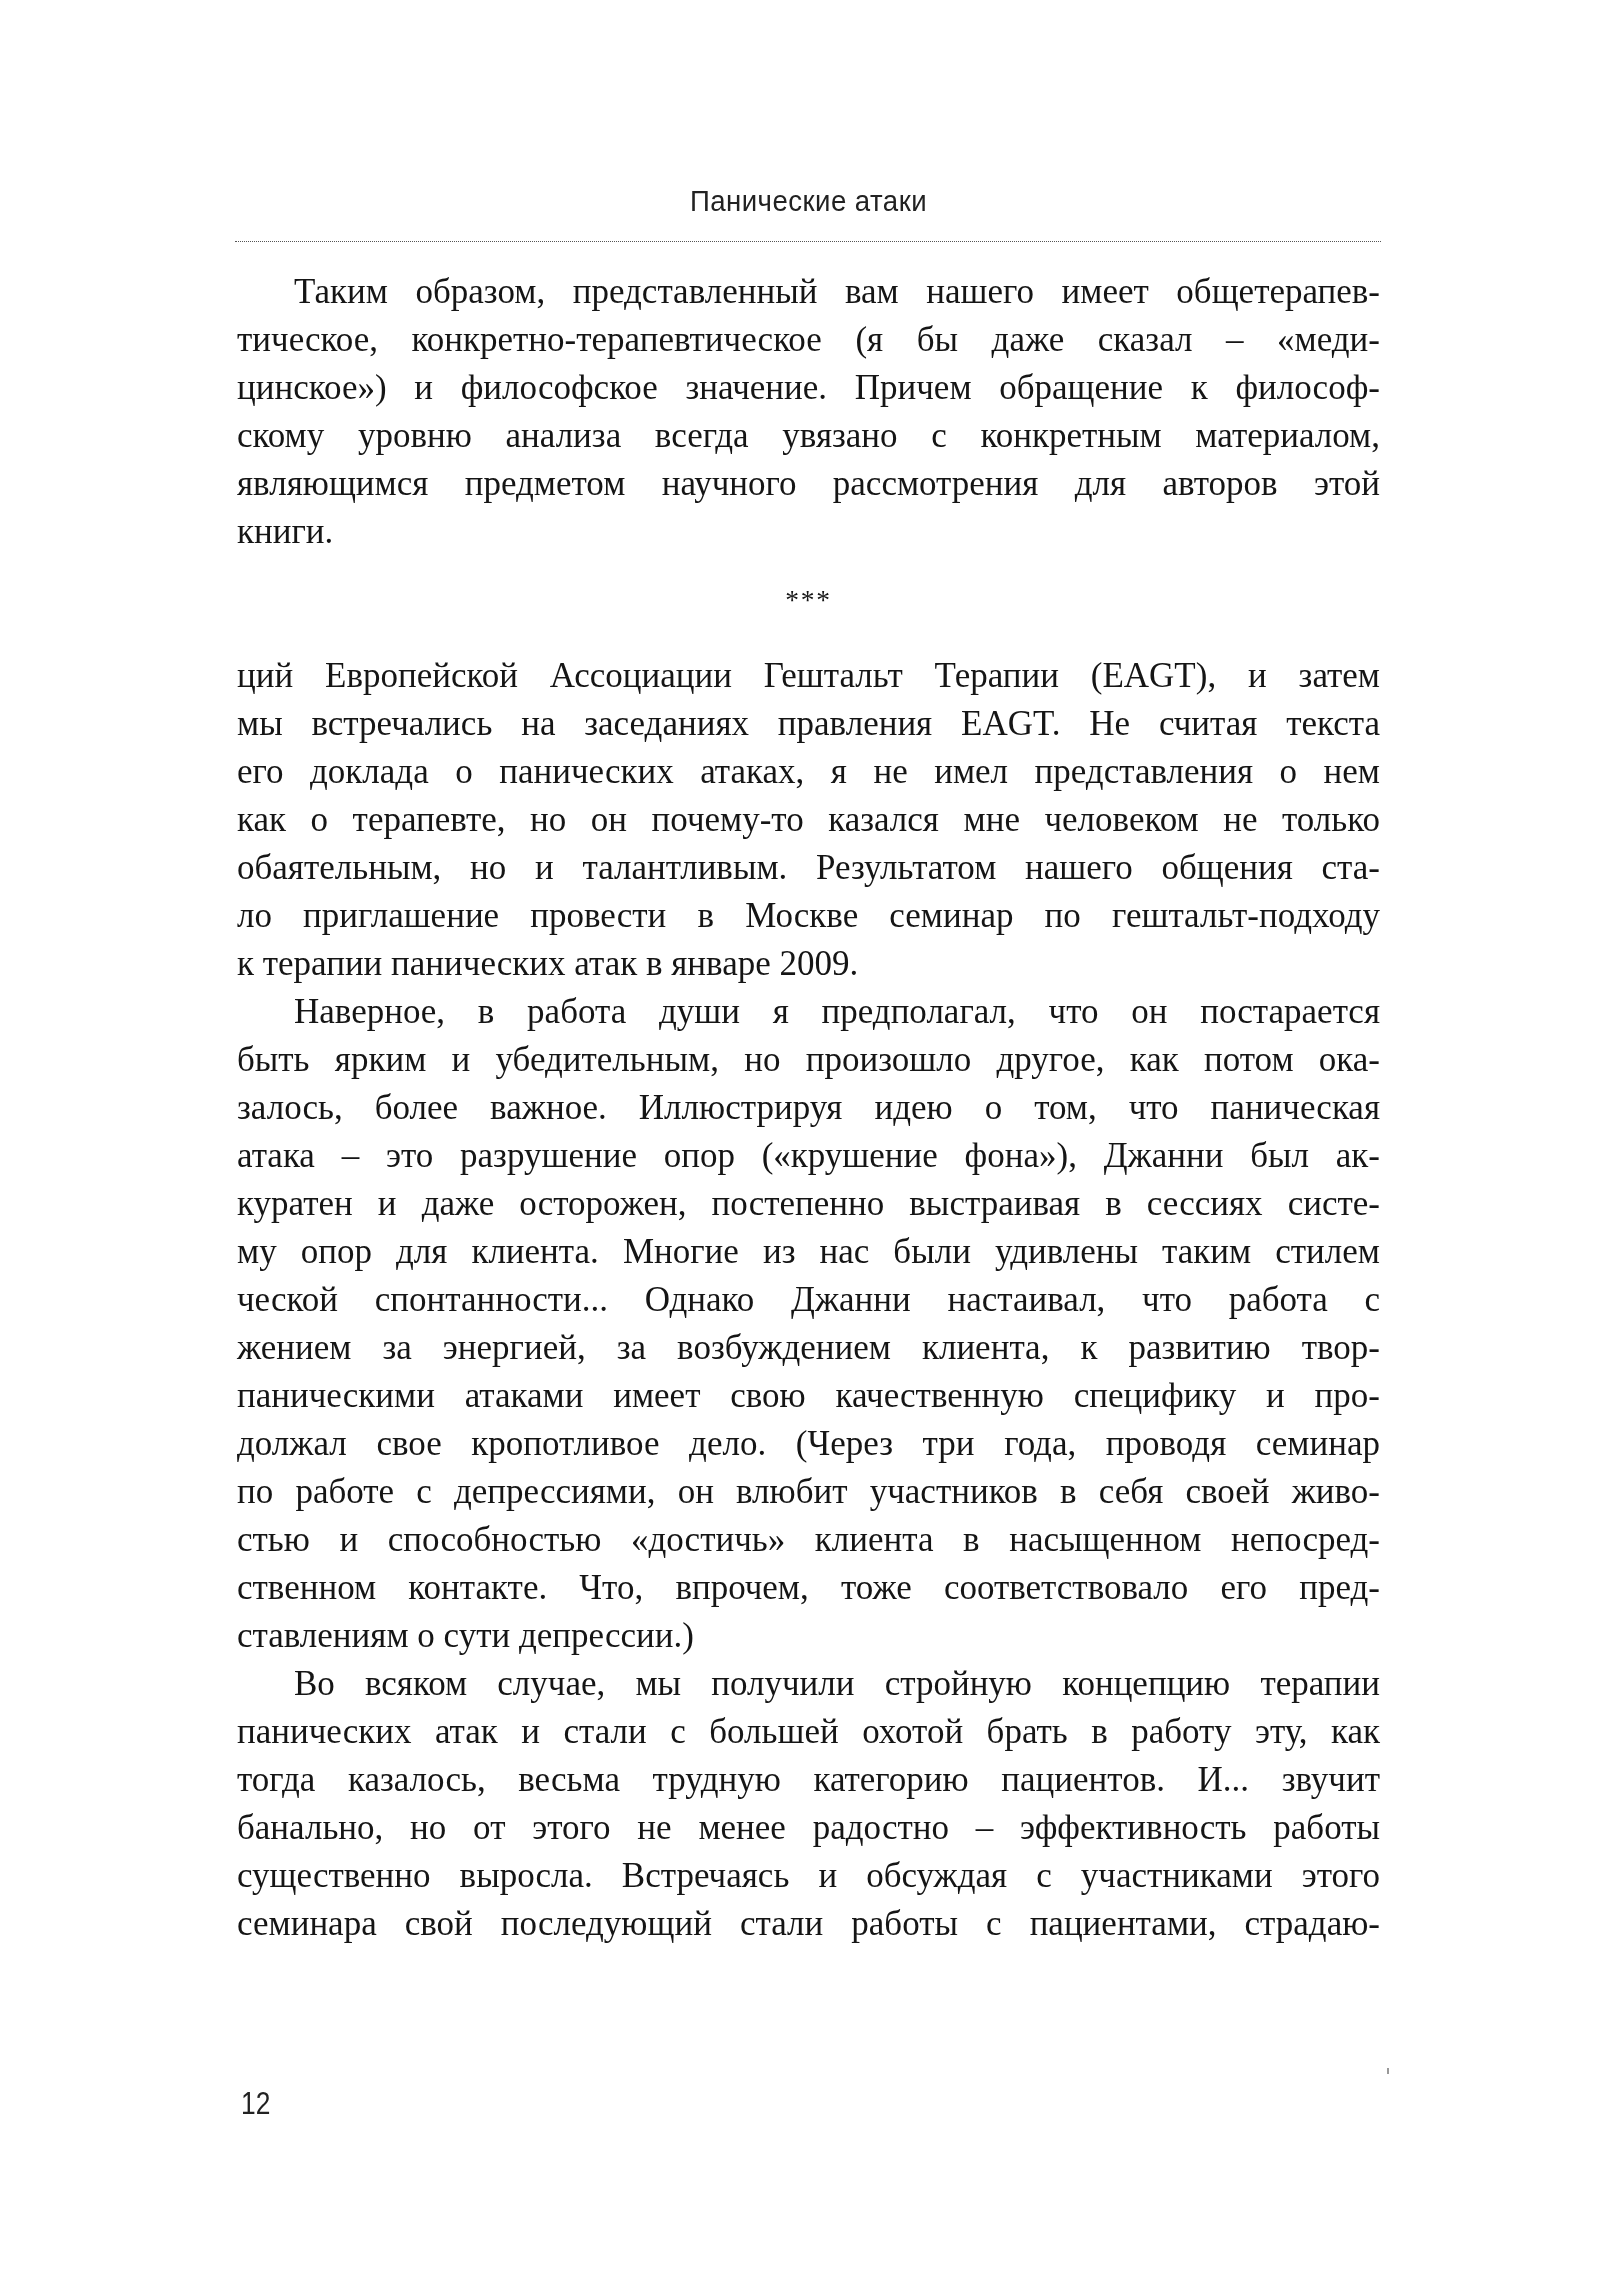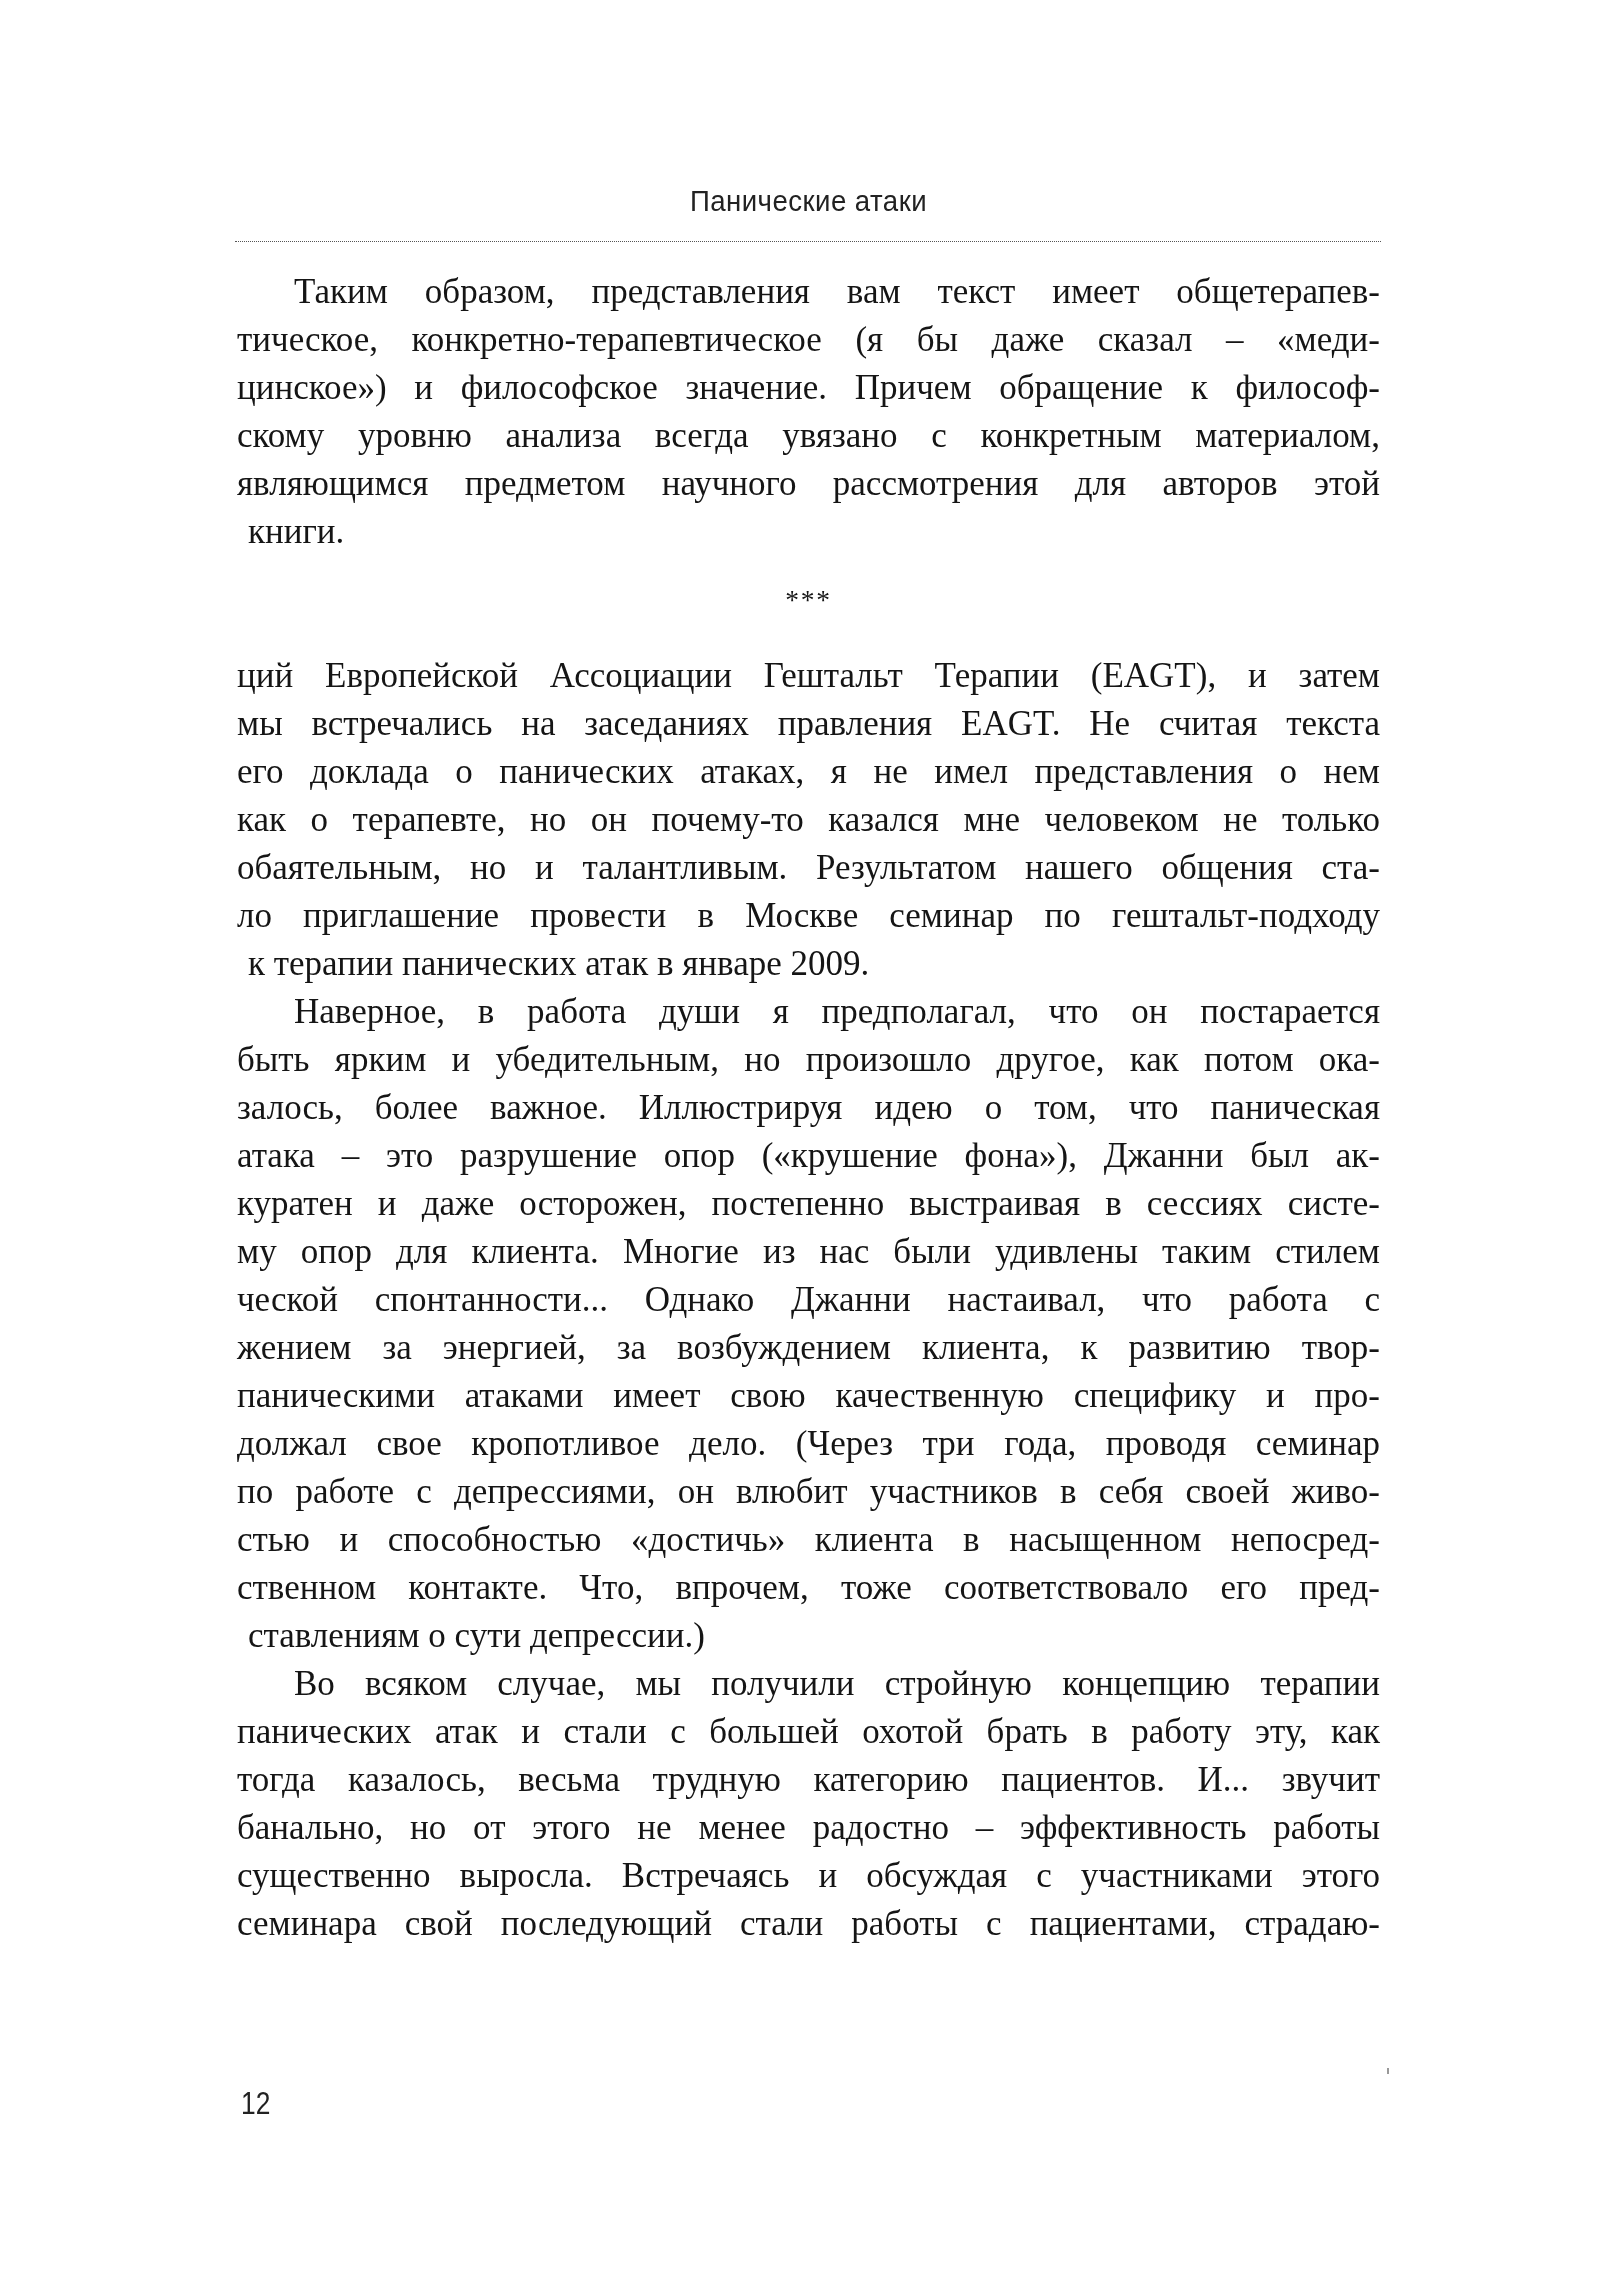--- a/index.html
+++ b/index.html
@@ -53,21 +53,20 @@
     }
     .line {
       display: block;
       white-space: nowrap;
       text-align: justify;
       text-align-last: justify;
       height: 48px;
     }
     .line.last {
       text-align-last: left;
-      margin-left: 11px;
     }
     .line.indent {
       padding-left: 57px;
     }
     .separator {
       display: block;
       text-align: center;
       height: 48px;
       margin: 20px 0 27.5px 0;
       font-size: 27.5px;
@@ -96,21 +95,21 @@
 <body>
 
 <div class="page">
 
   <div class="running-header">Панические атаки</div>
   <div class="header-rule"></div>
 
   <div class="body-text">
 
     <div>
-      <span class="line indent">Таким образом, представления вам текст имеет общетерапев-</span>
+      <span class="line indent">Таким образом, представленный вам нашего имеет общетерапев-</span>
       <span class="line">тическое, конкретно-терапевтическое (я бы даже сказал – «меди-</span>
       <span class="line">цинское») и философское значение. Причем обращение к философ-</span>
       <span class="line">скому уровню анализа всегда увязано с конкретным материалом,</span>
       <span class="line">являющимся предметом научного рассмотрения для авторов этой</span>
       <span class="line last">книги.</span>
     </div>
 
     <span class="separator">***</span>
 
     <div>

